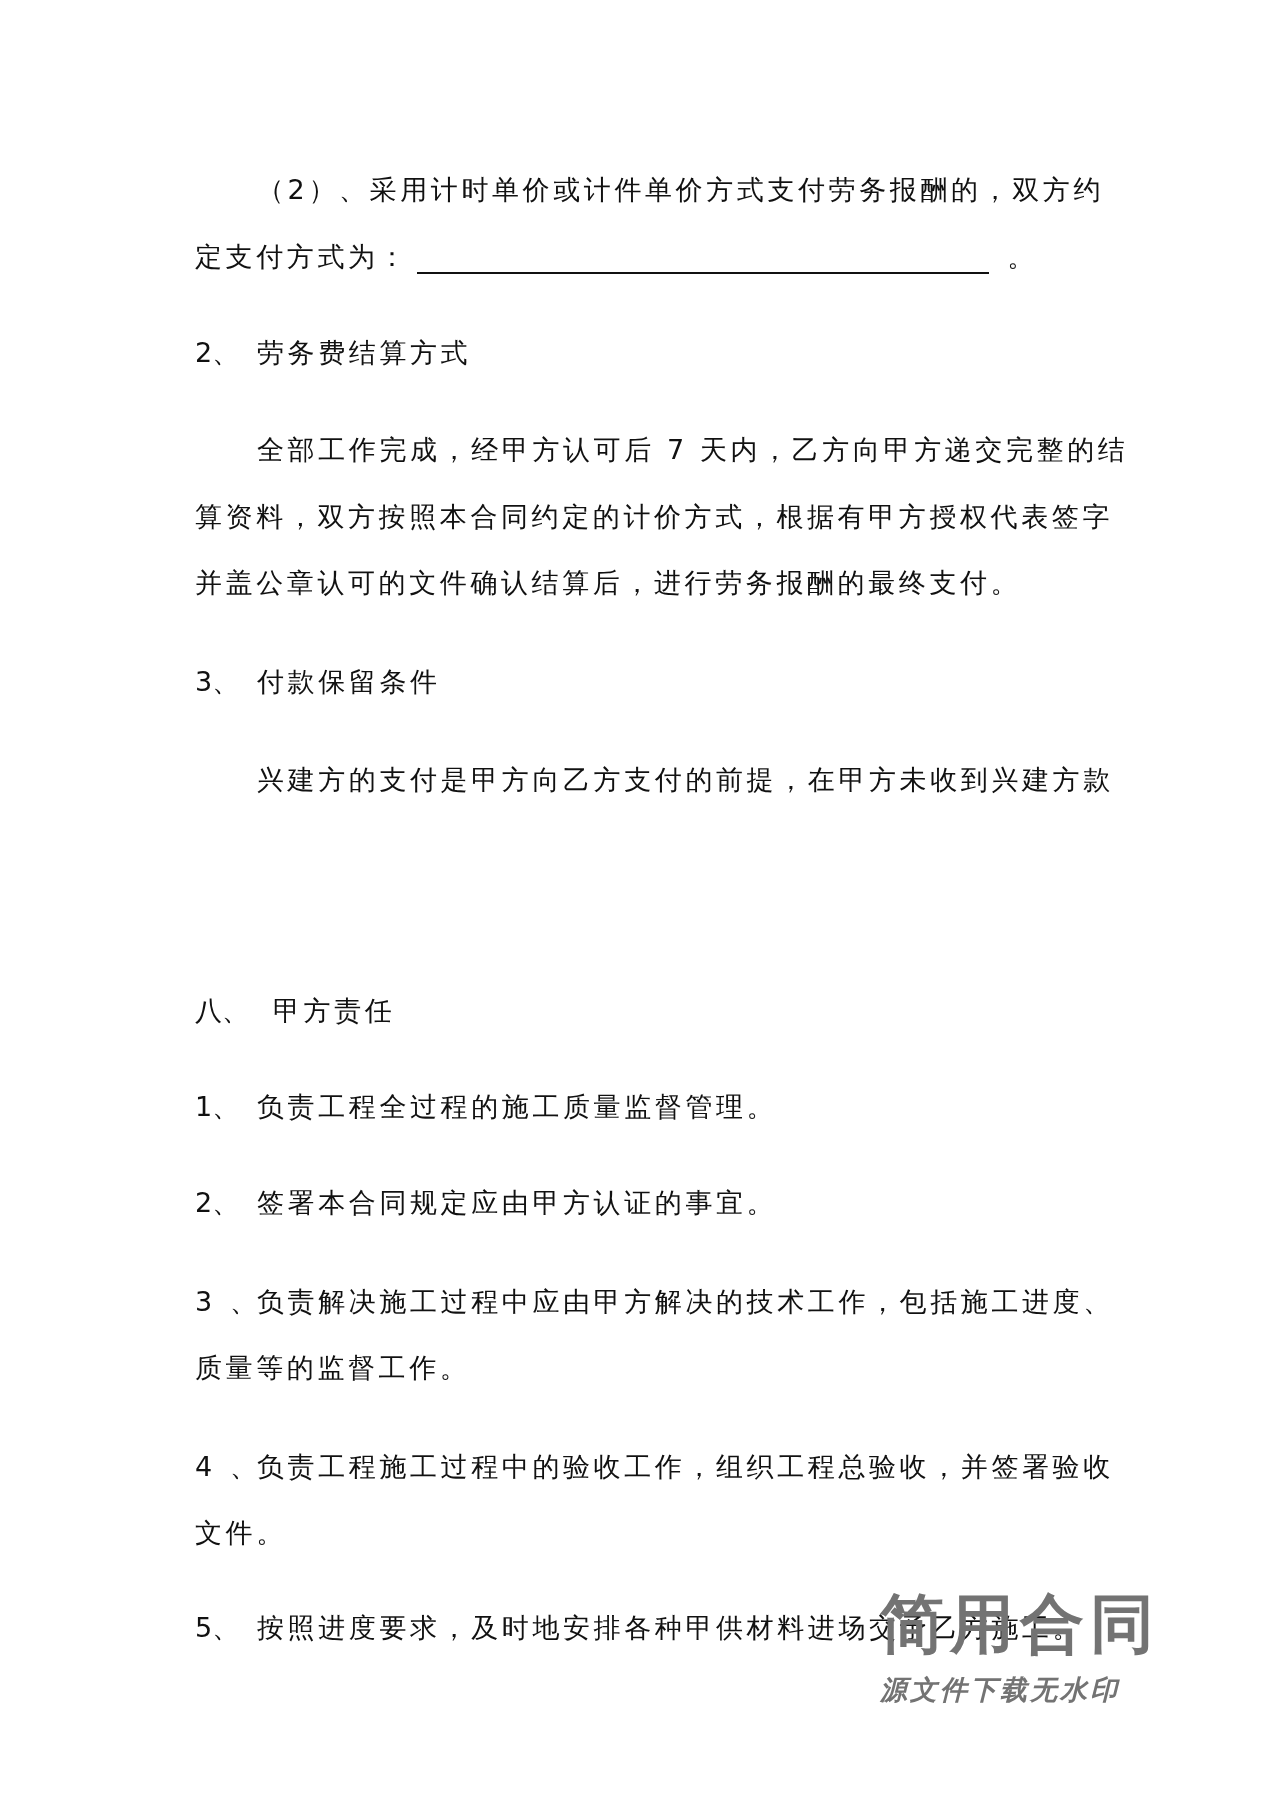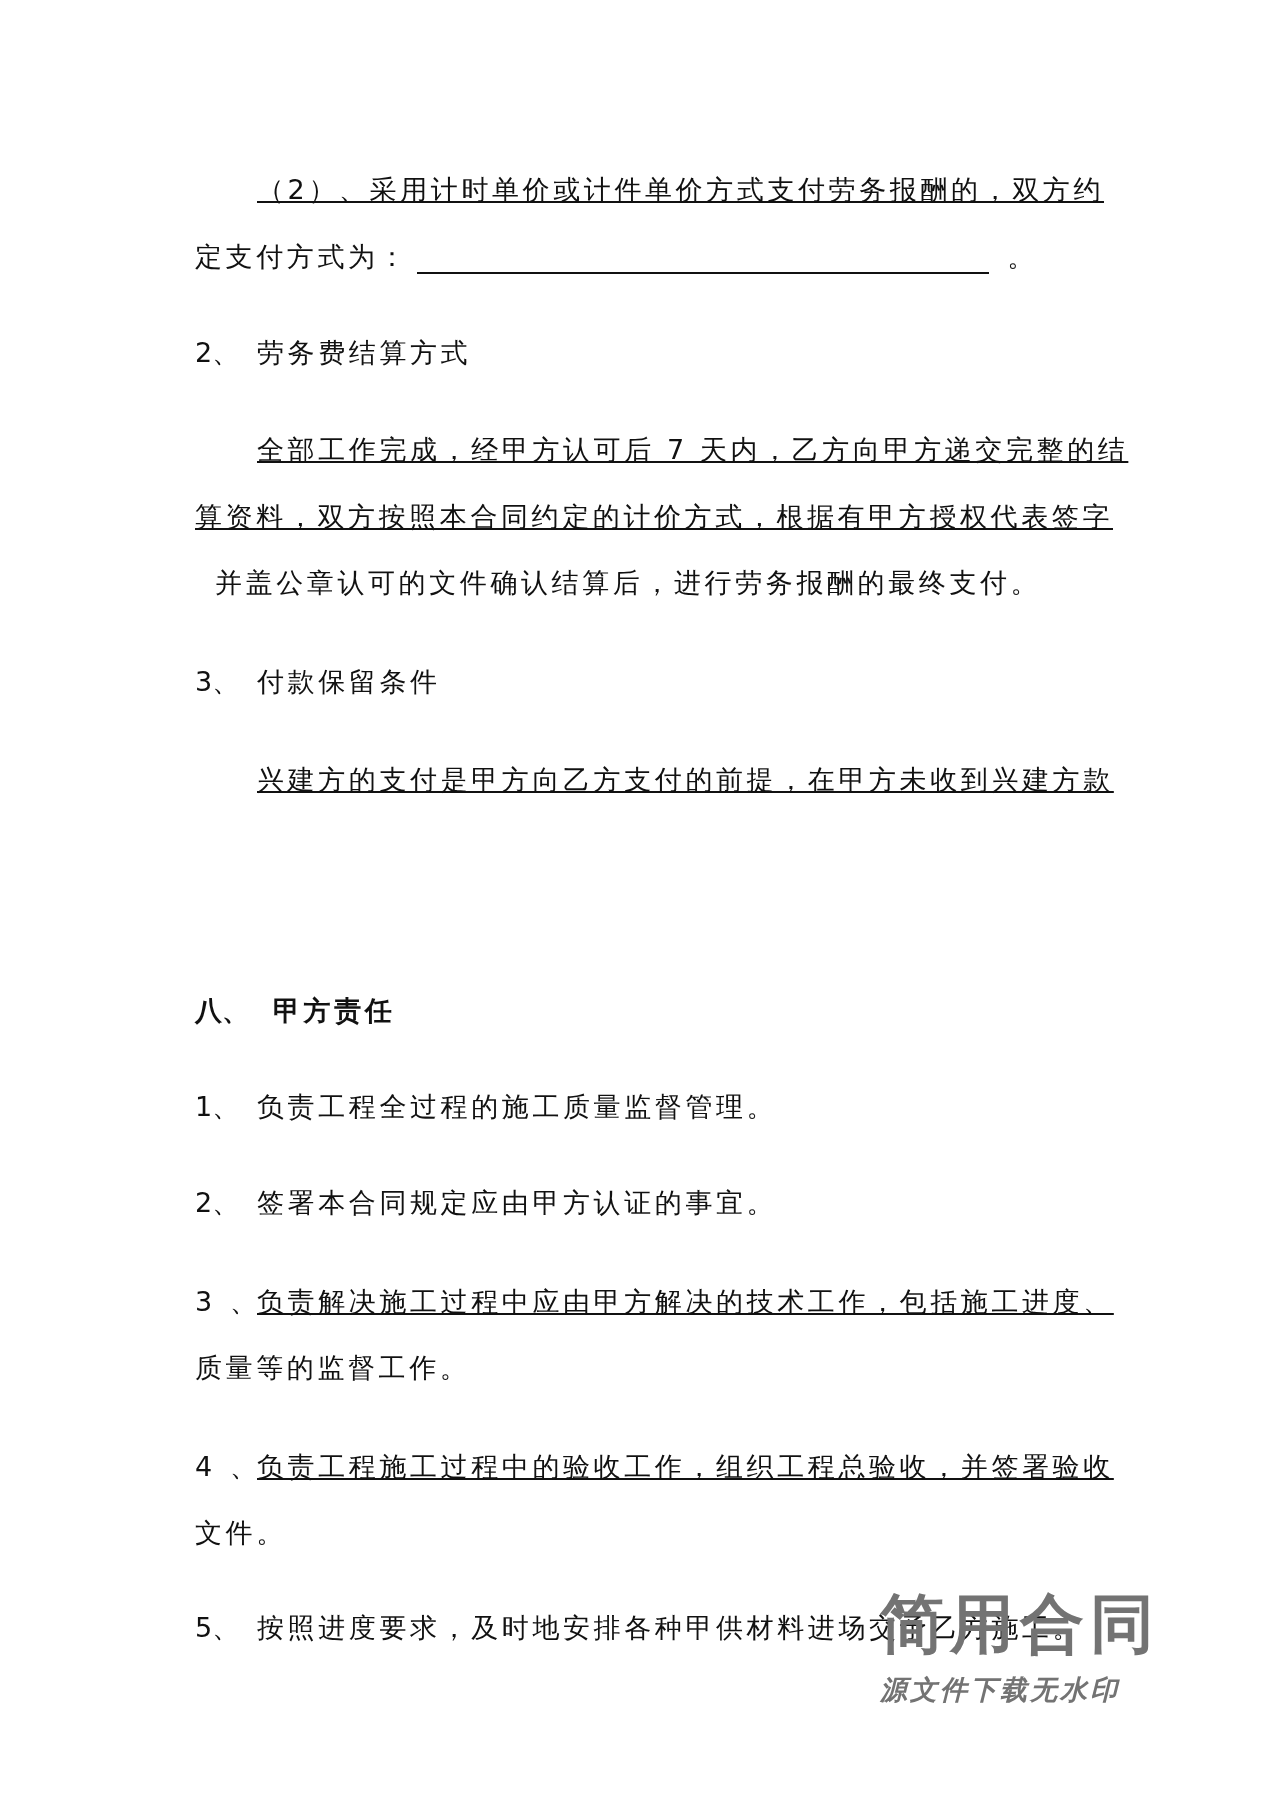--- a/index.html
+++ b/index.html
@@ -28,21 +28,20 @@
     height: 40px;
     line-height: 40px;
     font-size: 27px;
     letter-spacing: 3.6px;
     white-space: nowrap;
   }
   .line.full {
     width: 890px;
     text-align: justify;
     text-align-last: justify;
-    text-decoration: underline;
   }
   .line.indent {
     left: 257px;
   }
   .line.indent.full {
     width: 828px;
   }
   .num {
     display: inline-block;
     width: 62px;
@@ -91,28 +90,28 @@
   <div class="line indent full" style="top:170px;">（2）、采用计时单价或计件单价方式支付劳务报酬的，双方约</div>
   <div class="line" style="top:237px;">
     <span>定支付方式为：</span><span class="blank"></span><span>。</span>
   </div>
 
   <div class="line" style="top:333px;">
     <span class="heading-num">2、</span><span>劳务费结算方式</span>
   </div>
   <div class="line indent full" style="top:430px;">全部工作完成，经甲方认可后 7 天内，乙方向甲方递交完整的结</div>
   <div class="line full" style="top:497px;">算资料，双方按照本合同约定的计价方式，根据有甲方授权代表签字</div>
-  <div class="line" style="top:563px;margin-left:20px;">并盖公章认可的文件确认结算后，进行劳务报酬的最终支付。</div>
+  <div class="line" style="top:563px;">并盖公章认可的文件确认结算后，进行劳务报酬的最终支付。</div>
 
   <div class="line" style="top:662px;">
     <span class="heading-num">3、</span><span>付款保留条件</span>
   </div>
   <div class="line indent full" style="top:760px;">兴建方的支付是甲方向乙方支付的前提，在甲方未收到兴建方款</div>
 
-  <div class="line" style="top:991px;font-weight:bold;">
+  <div class="line" style="top:991px;">
     <span class="heading-num" style="width:78px;">八、</span><span>甲方责任</span>
   </div>
 
   <div class="line" style="top:1087px;">
     <span class="num">1、</span><span>负责工程全过程的施工质量监督管理。</span>
   </div>
 
   <div class="line" style="top:1183px;">
     <span class="num">2、</span><span>签署本合同规定应由甲方认证的事宜。</span>
   </div>

